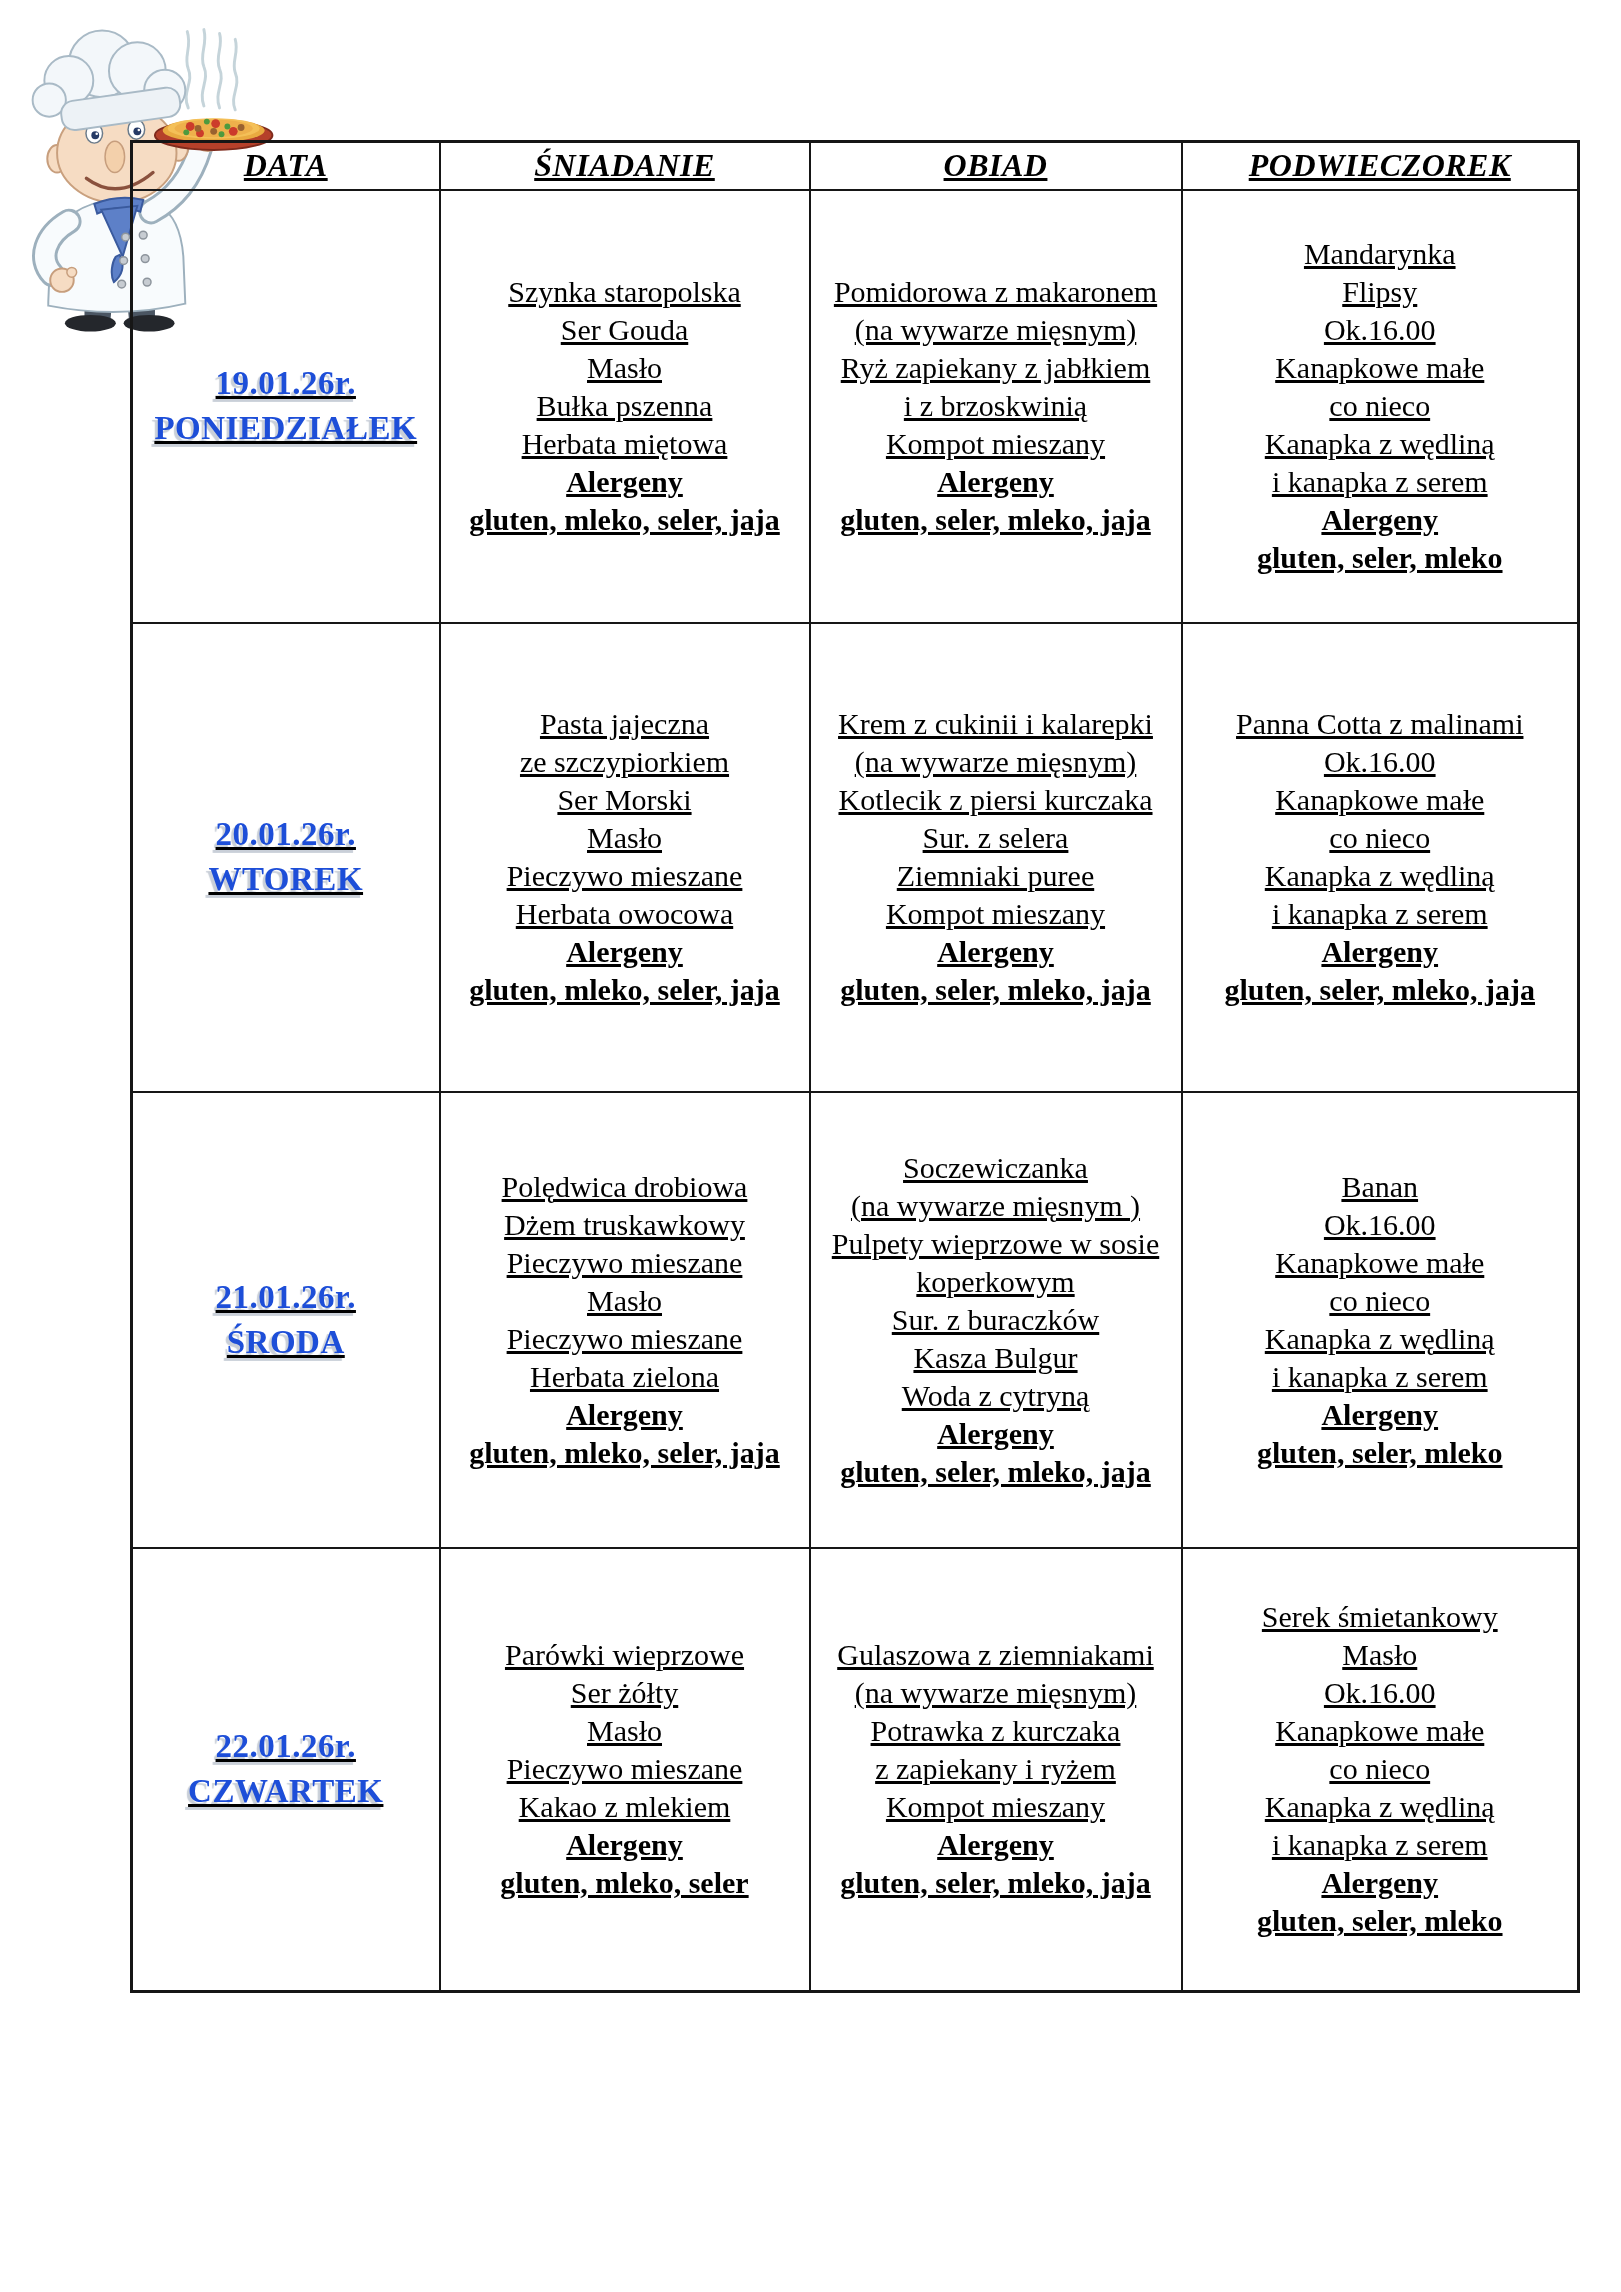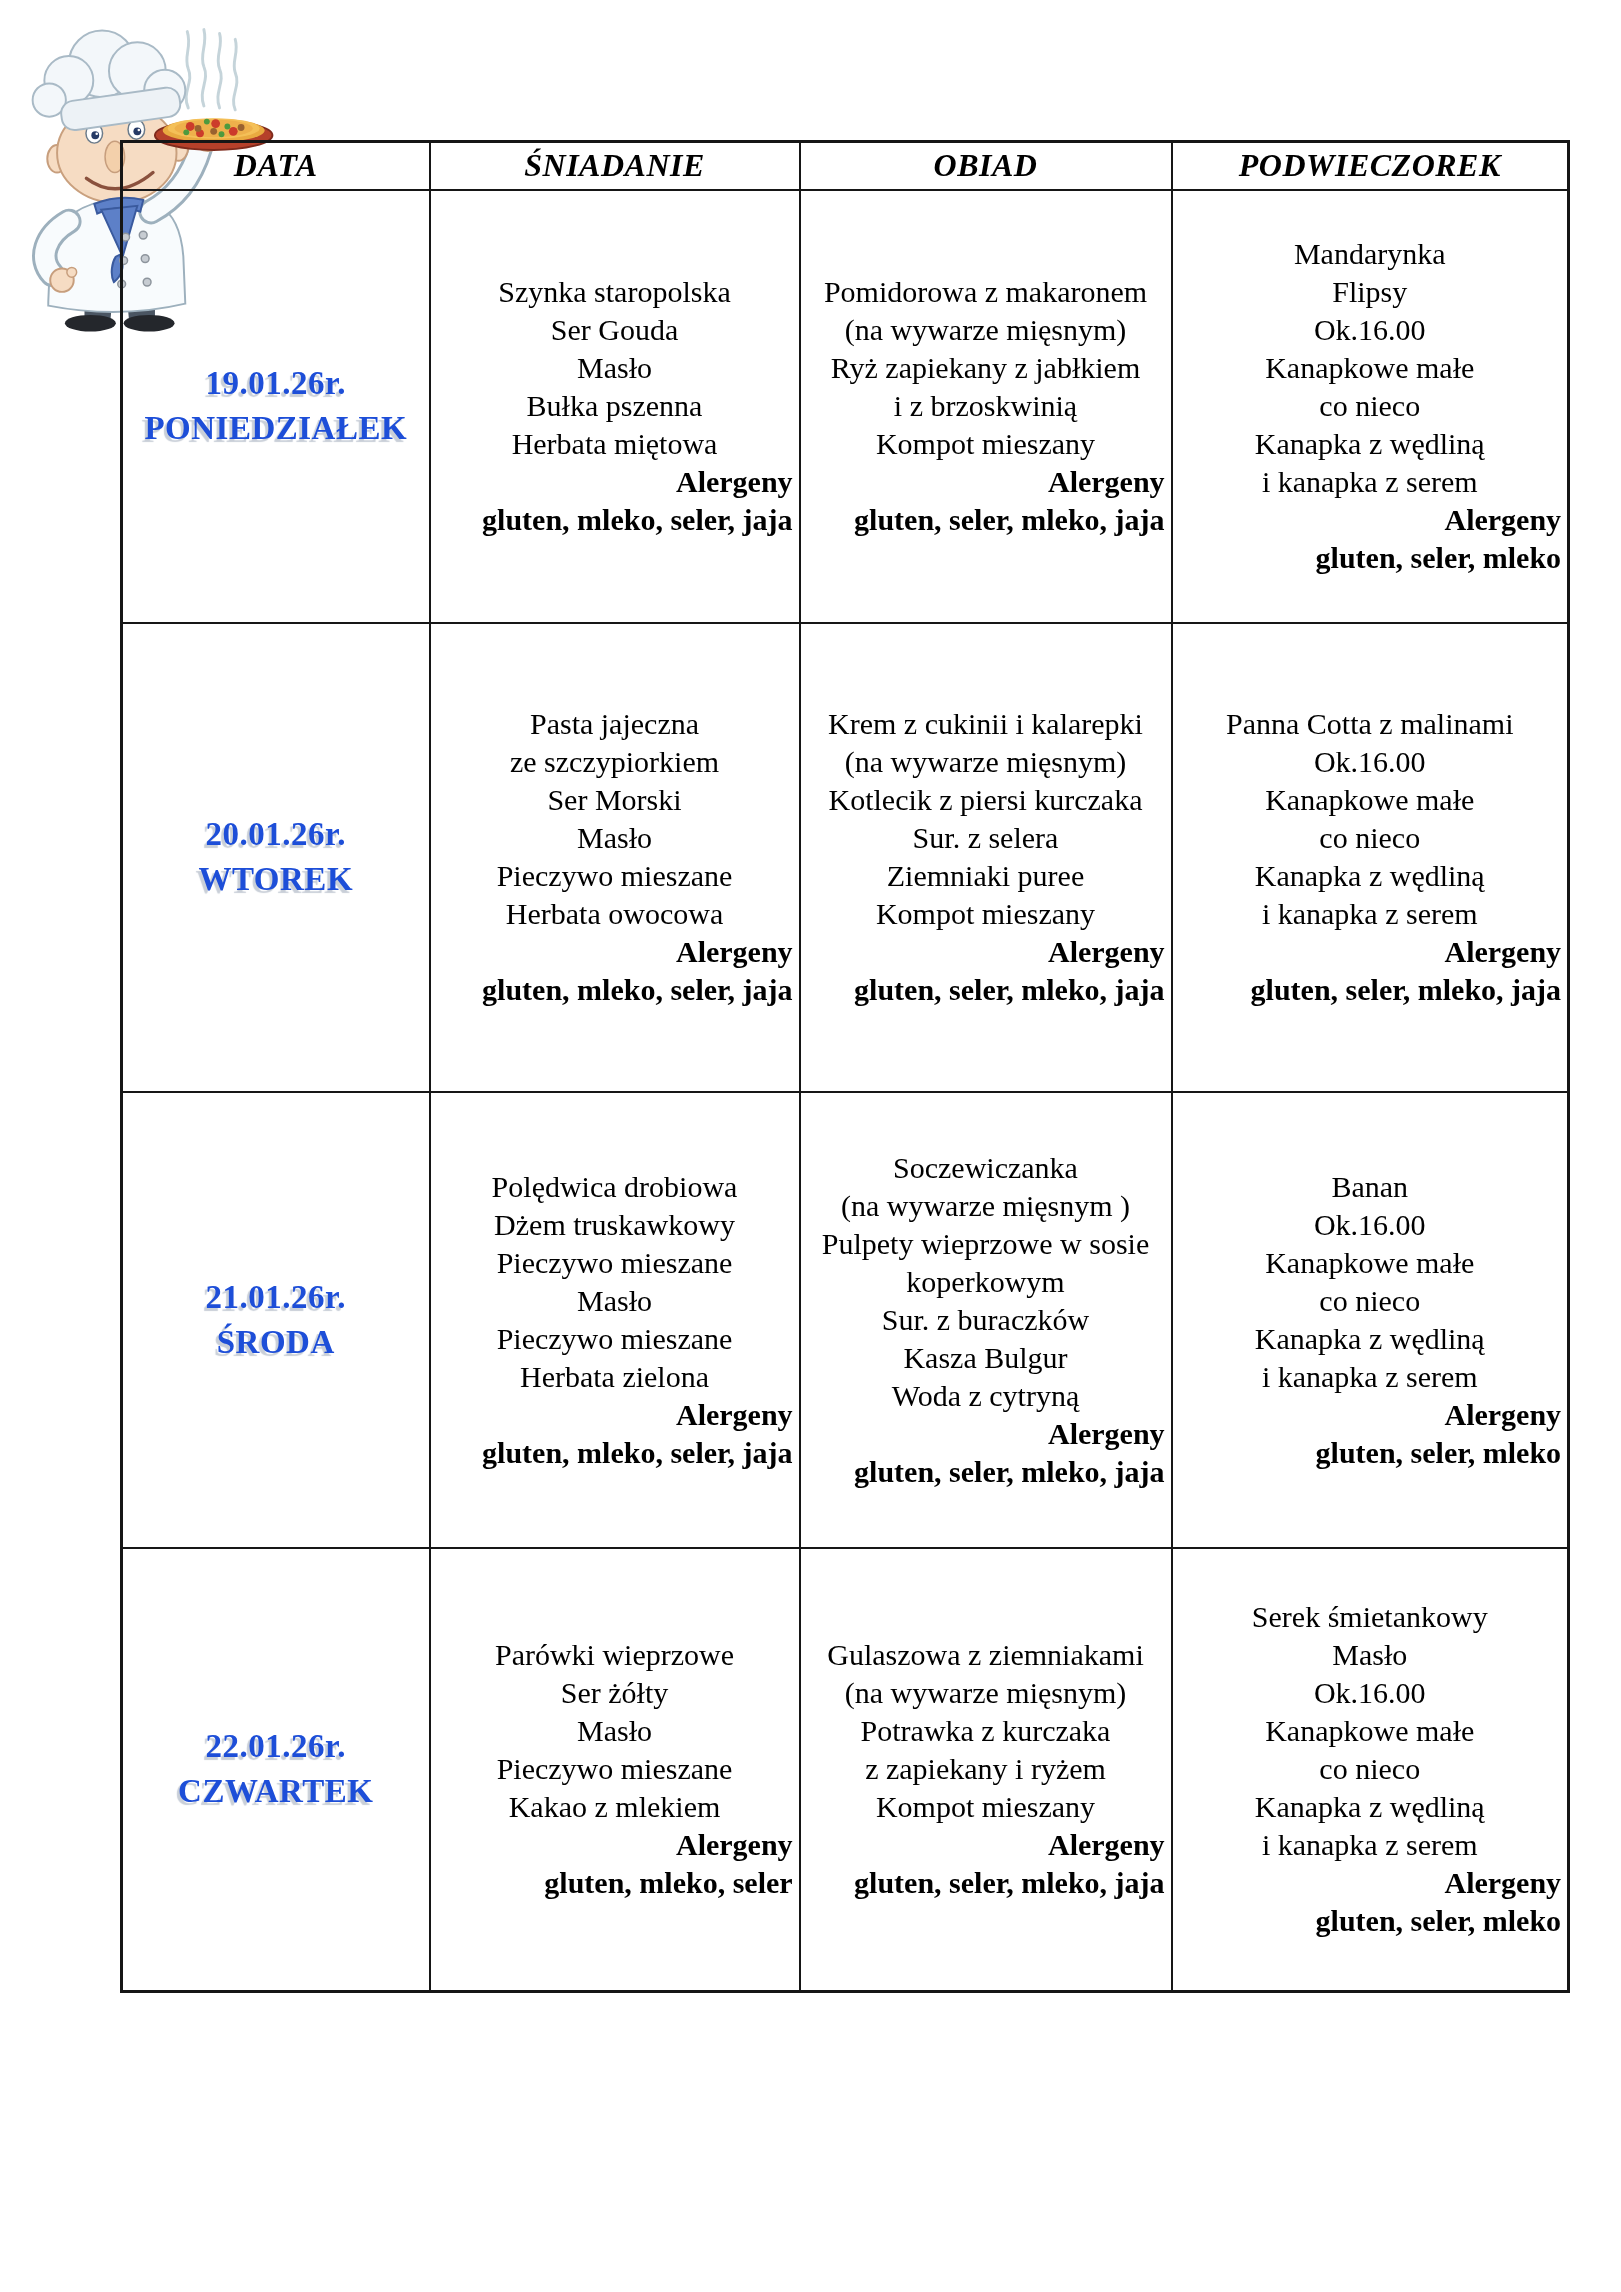--- a/index.html
+++ b/index.html
@@ -9,26 +9,27 @@
     background:#ffffff;
     font-family:"Liberation Serif","DejaVu Serif",serif;
     color:#000;
     overflow:hidden;
   }
   .chef{
     position:absolute;left:5.9px;top:9.8px;width:294px;height:323px;
     z-index:1;
   }
   table.menu{
-    position:absolute;left:120px;top:140px;
+    position:absolute;left:130px;top:140px;
     border-collapse:collapse;
     table-layout:fixed;
     width:1448px;
     z-index:2;
     background:transparent;
+    text-decoration:underline;
   }
   table.menu th, table.menu td{
     border:2.9px solid #161616;
     padding:3.9px 5.9px;
     text-align:center;
     vertical-align:middle;
     background:transparent;
     overflow:hidden;
   }
   table.menu{border:3.9px solid #161616;}
@@ -39,21 +40,21 @@
   tr.day-row-3{height:444px;}
   th.head{
     font-style:italic;font-weight:bold;
     font-size:32px;line-height:35px;
     letter-spacing:0.5px;
   }
   td.menu-cell{
     font-size:30px;line-height:38px;margin-left:40px;
   }
   .menu-line{white-space:nowrap;}
-  .alergeny{font-weight:bold;white-space:nowrap;text-align:right;}
+  .alergeny{font-weight:bold;white-space:nowrap;}
   td.date-cell{font-size:33px;line-height:45px;}
   .date-text,.day-text{
     font-weight:bold;
     color:#1d4ed8;
     text-shadow:-2.9px 2.9px 1px #c9cfd8;
     letter-spacing:0.5px;
   }
 </style>
 </head>
 <body>

